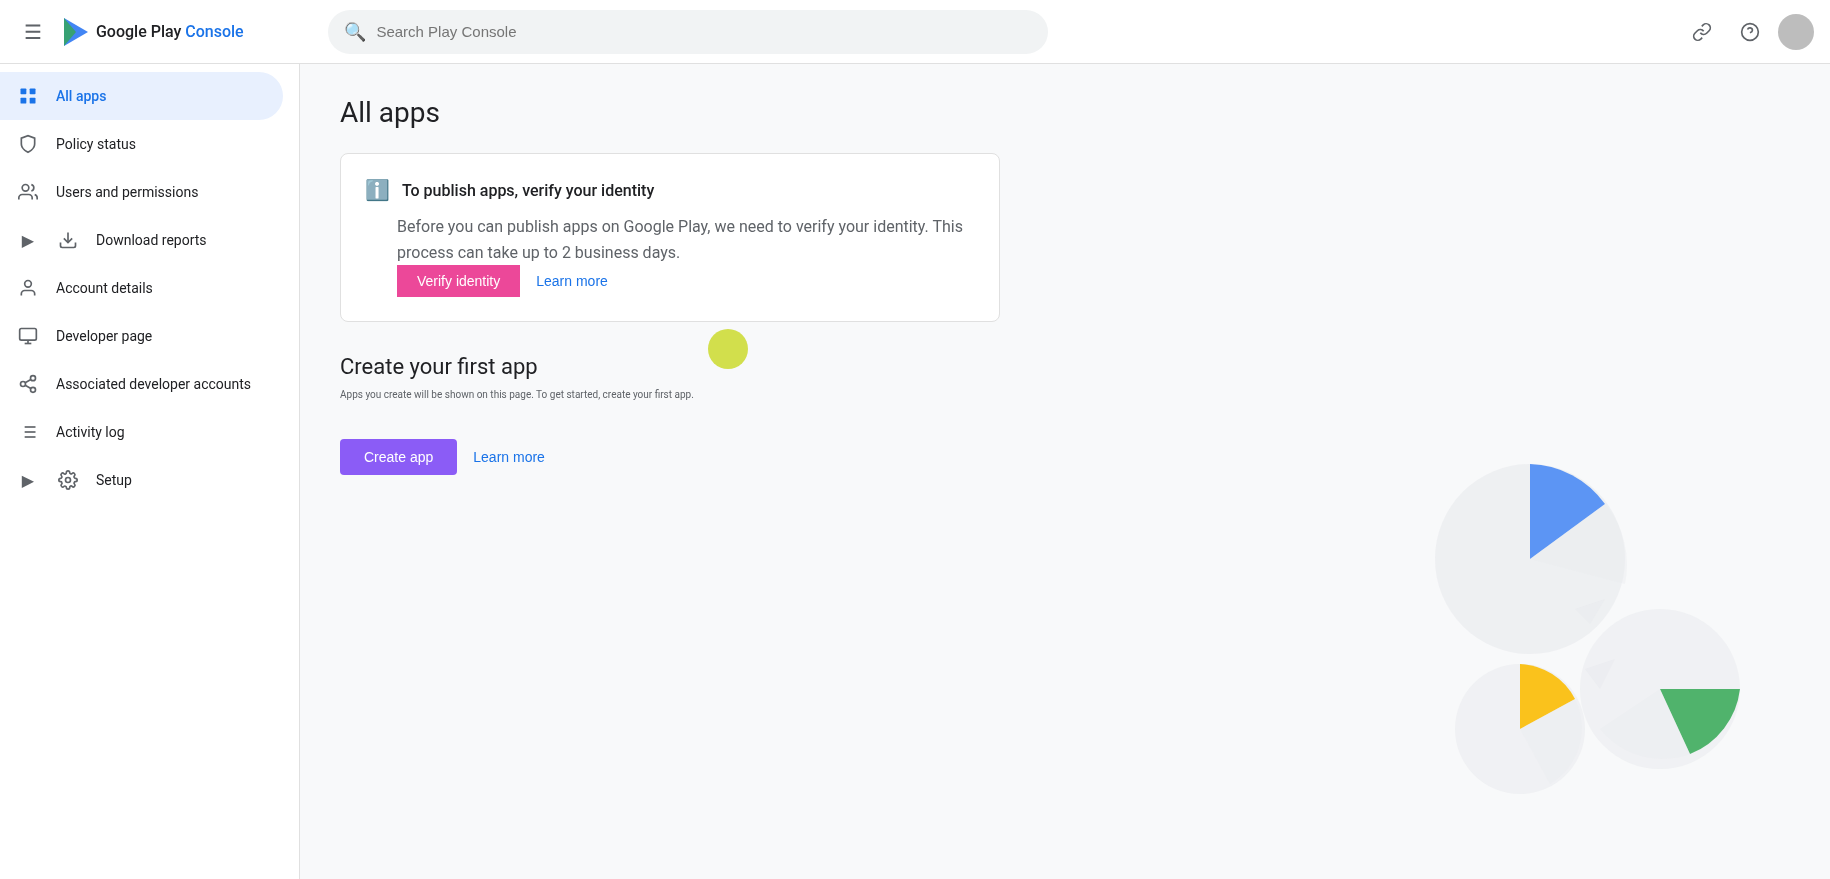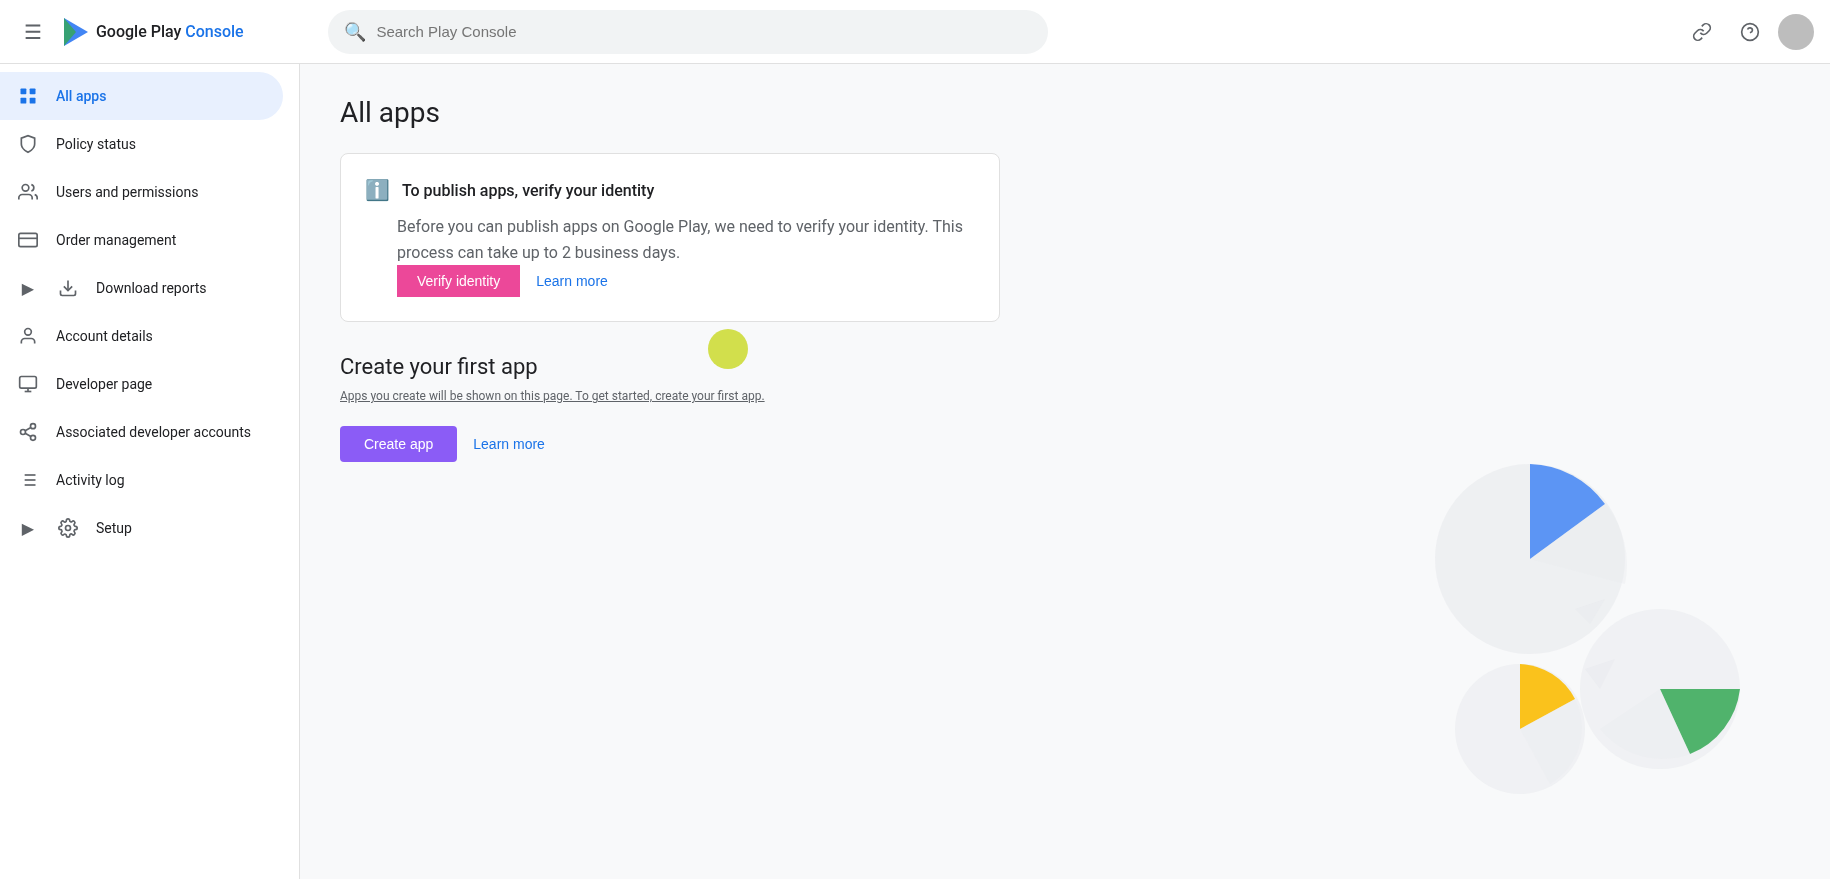--- a/index.html
+++ b/index.html
@@ -229,25 +229,24 @@
       max-width: 660px;
       margin-bottom: 32px;
     }
     .create-title {
       font-size: 22px;
       font-weight: 400;
       color: #202124;
       margin-bottom: 8px;
     }
     .create-desc {
-      font-size: 12px;
+      font-size: 10px;
       color: #5f6368;
       line-height: 1.6;
-      margin-bottom: 20px;
-      text-decoration: underline;
+      margin-bottom: 36px;
     }
     .create-actions {
       display: flex;
       align-items: center;
       gap: 16px;
     }
     .btn-create {
       background: #8b5cf6;
       color: #fff;
       border: none;
@@ -356,29 +355,20 @@
         <svg width="20" height="20" viewBox="0 0 24 24" fill="none" stroke="#5f6368" stroke-width="2">
             <path d="M17 21v-2a4 4 0 0 0-4-4H5a4 4 0 0 0-4 4v2"></path>
             <circle cx="9" cy="7" r="4"></circle>
             <path d="M23 21v-2a4 4 0 0 0-3-3.87"></path>
             <path d="M16 3.13a4 4 0 0 1 0 7.75"></path>
           </svg>
       </span>
       <span class="sidebar-label">Users and permissions</span>
     </div>
 
-    <div class="sidebar-item">
-      <span class="sidebar-icon">
-        <svg width="20" height="20" viewBox="0 0 24 24" fill="none" stroke="#5f6368" stroke-width="2">
-            <rect x="1" y="4" width="22" height="16" rx="2"></rect>
-            <line x1="1" y1="10" x2="23" y2="10"></line>
-          </svg>
-      </span>
-      <span class="sidebar-label">Order management</span>
-    </div>
 
     <div class="sidebar-item">
       <span class="sidebar-icon expand-icon">▶</span>
       <span class="sidebar-icon">
         <svg width="20" height="20" viewBox="0 0 24 24" fill="none" stroke="#5f6368" stroke-width="2">
             <path d="M21 15v4a2 2 0 0 1-2 2H5a2 2 0 0 1-2-2v-4"></path>
             <polyline points="7 10 12 15 17 10"></polyline>
             <line x1="12" y1="15" x2="12" y2="3"></line>
           </svg>
       </span>

